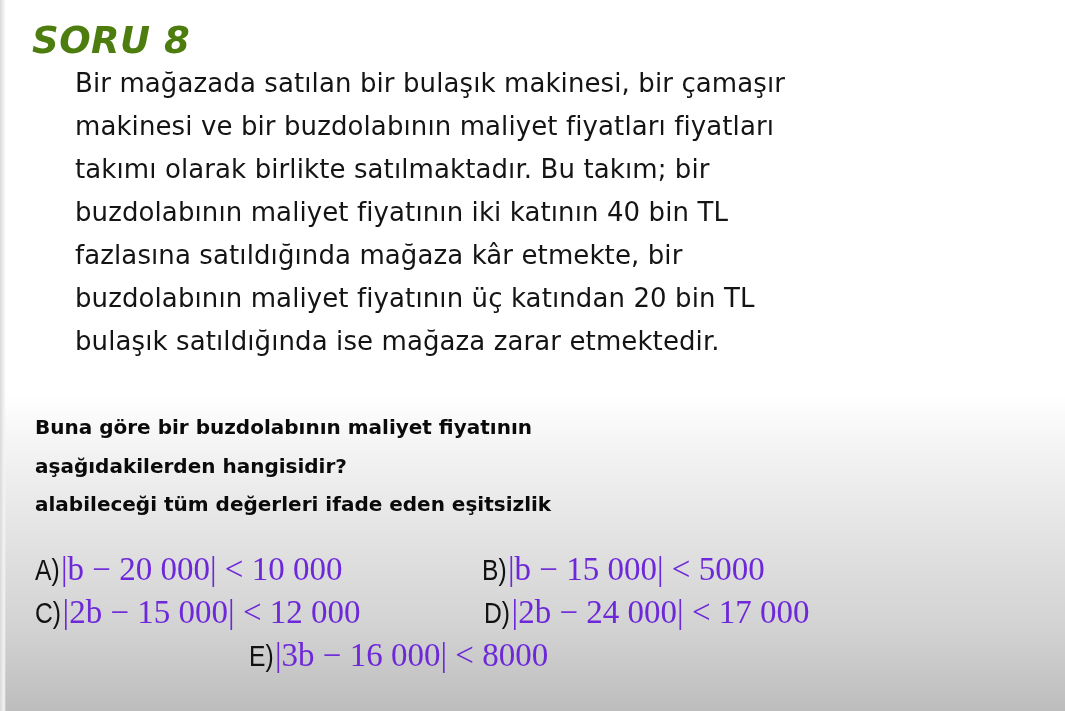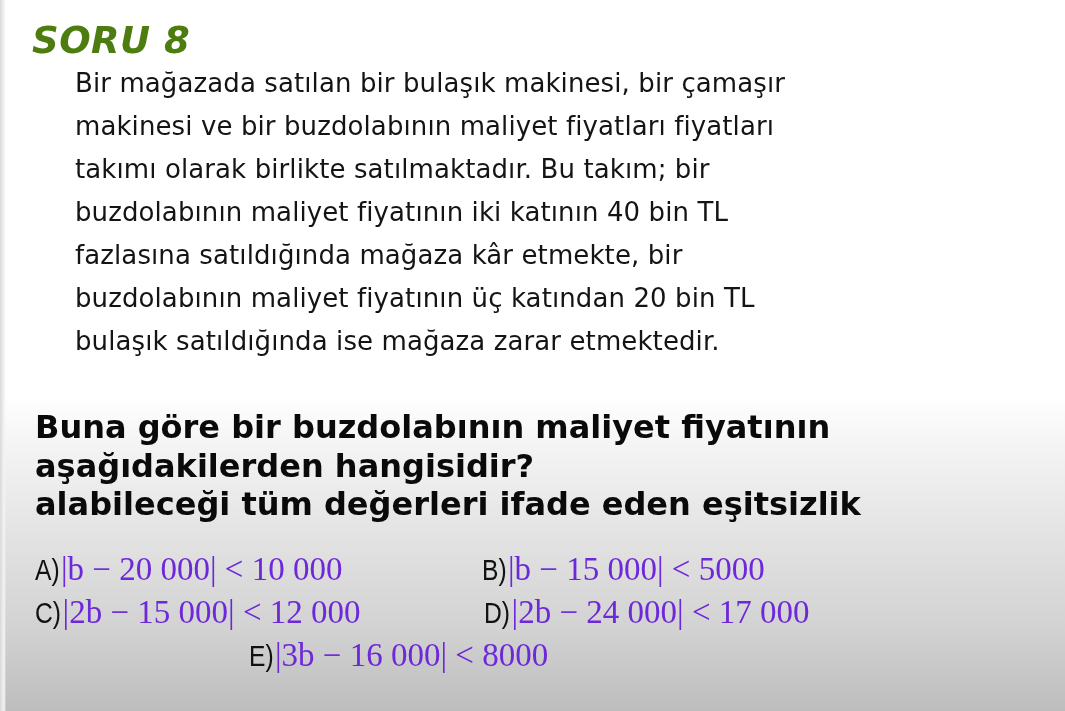--- a/index.html
+++ b/index.html
@@ -55,21 +55,21 @@
     .question {
       position: absolute;
       left: 35px;
       top: 408px;
       width: 900px;
     }
     .question-line {
       display: block;
       font-family: "DejaVu Sans", sans-serif;
       font-weight: bold;
-      font-size: 32px;
+      font-size: 20px;
       line-height: 38.5px;
       height: 38.5px;
       white-space: nowrap;
       color: #0a0a0a;
     }
     .options {
       position: absolute;
       left: 0;
       top: 0;
       width: 1065px;

